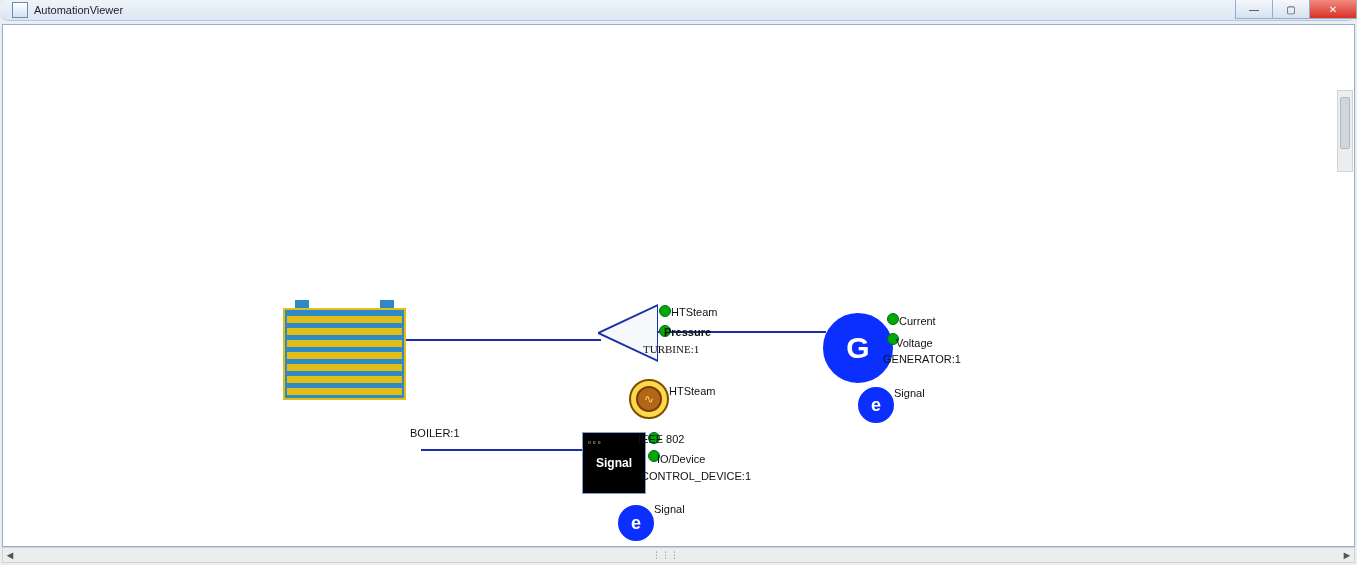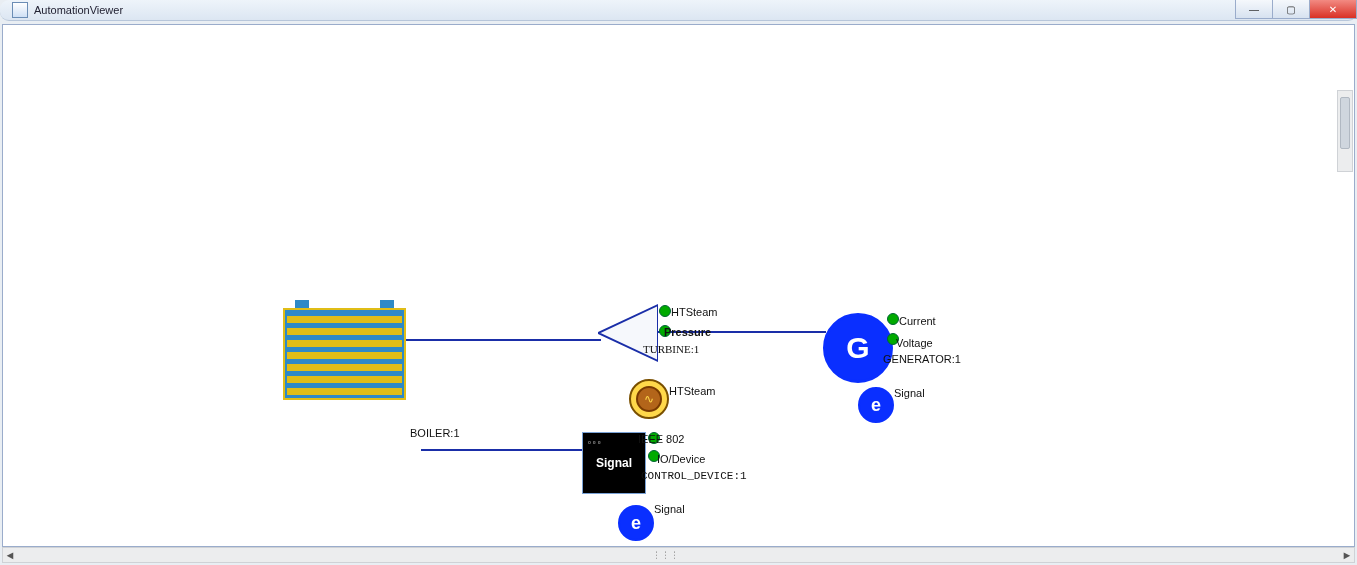--- a/index.html
+++ b/index.html
@@ -94,21 +94,21 @@
       <div class="lbl" style="left:666px;top:360px;">HTSteam</div>
 
       <div class="device">
         <div class="dots">▫▫▫</div>
         <span>Signal</span>
       </div>
       <div class="port" style="left:645px;top:407px;"></div>
       <div class="lbl" style="left:635px;top:408px;">IEEE 802</div>
       <div class="port" style="left:645px;top:425px;"></div>
       <div class="lbl" style="left:654px;top:428px;">IO/Device</div>
-      <div class="lbl" style="left:638px;top:445px;font-family:Liberation Mono, monospace;">CONTROL_DEVICE:1</div>
+      <div class="lbl" style="left:638px;top:445px;">CONTROL_DEVICE:1</div>
 
       <div class="enode" style="left:615px;top:480px;">
         <span>e</span>
       </div>
       <div class="lbl" style="left:651px;top:478px;">Signal</div>
 
       <div class="gen">
         <span>G</span>
       </div>
       <div class="port" style="left:884px;top:288px;"></div>

